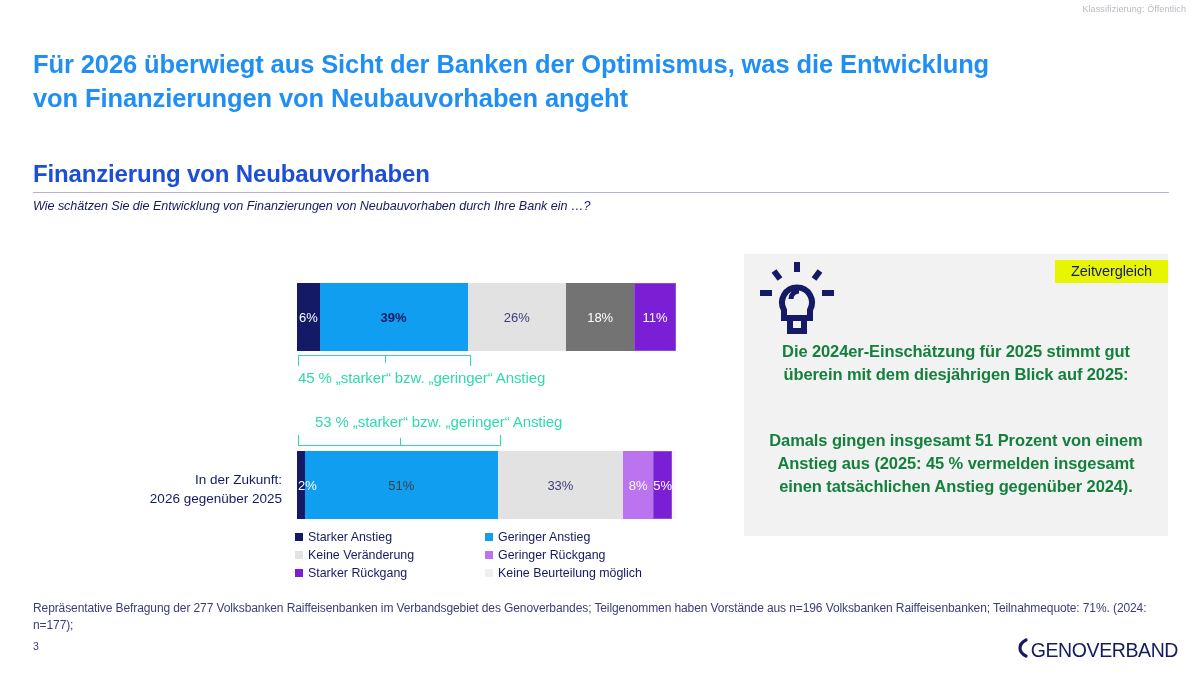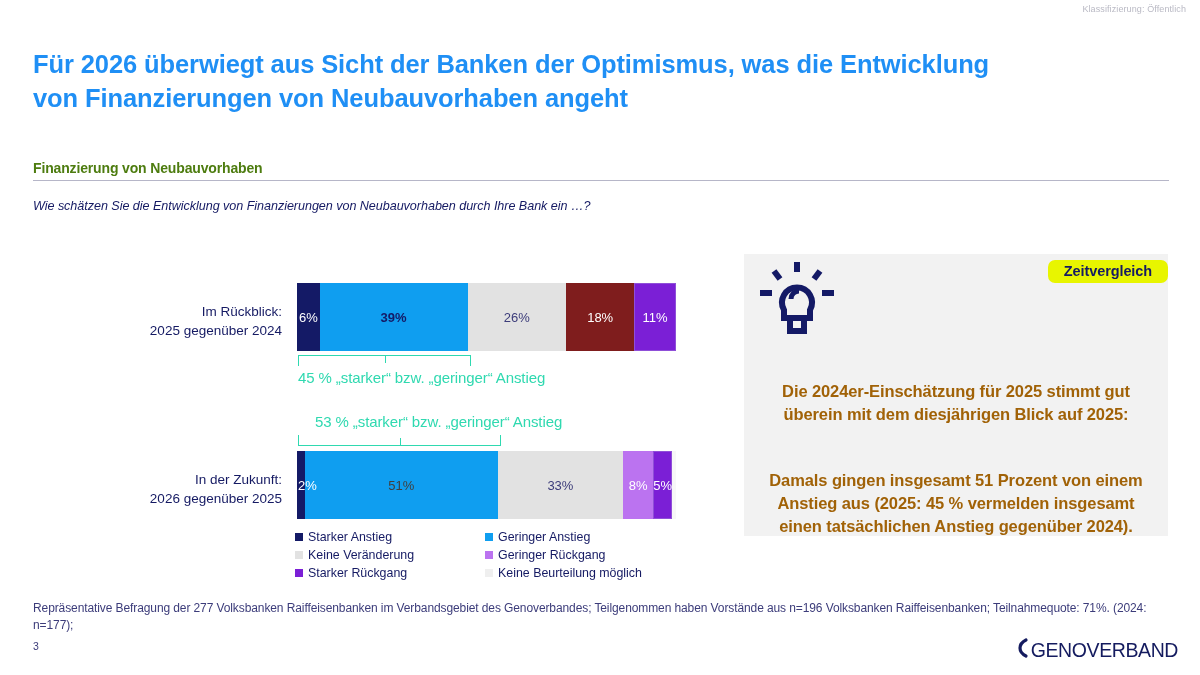--- a/index.html
+++ b/index.html
@@ -42,23 +42,23 @@
   }
 
   
   .section-head {
     position: absolute;
     top: 160px;
     left: 33px;
     width: 1140px;
   }
   .section-head .title {
-    font-size: 14px;
+    font-size: 24px;
     font-weight: bold;
-    color: #4d7c0f;
+    color: #1d4ed8;
     padding-bottom: 4px;
     letter-spacing: -0.15px;
   }
   .section-head .rule {
     border-bottom: 1px solid #b6b6c8;
     width: 1136px;
     height: 0;
   }
   .question {
     position: absolute;
@@ -180,43 +180,41 @@
     width: 424px;
     height: 282px;
     background: #f2f2f2;
   }
   .badge {
     position: absolute;
     right: 0;
     top: 6px;
     background: #e8f500;
     color: #151a63;
-    font-weight: bold;
+    font-weight: normal;
     font-size: 14.5px;
     padding: 3px 16px 4px 16px;
     letter-spacing: -0.1px;
-    border-radius: 7px;
   }
   .bulb {
     position: absolute;
     left: 10px;
     top: 4px;
     width: 86px;
     height: 86px;
   }
   .info-text {
     position: absolute;
     left: 14px;
     width: 396px;
     text-align: center;
     font-weight: bold;
-    color: #a16207;
+    color: #15803d;
     line-height: 1.38;
     letter-spacing: -0.1px;
-    margin-top: 40px;
   }
   .info-text.first  { top: 86px;  font-size: 16.5px; }
   .info-text.second { top: 175px; font-size: 16.5px; }
 
   
   .footnote {
     position: absolute;
     left: 33px;
     top: 600px;
     width: 1150px;
@@ -262,40 +260,36 @@
 <div class="headline">Für 2026 überwiegt aus Sicht der Banken der Optimismus, was die Entwicklung von Finanzierungen von Neubauvorhaben angeht</div>
 
 <div class="section-head">
   <div class="title">Finanzierung von Neubauvorhaben</div>
   <div class="rule"></div>
 </div>
 <div class="question">Wie schätzen Sie die Entwicklung von Finanzierungen von Neubauvorhaben durch Ihre Bank ein …?</div>
 
 <div class="chart-area">
 
-  <div class="cat-label top">
-    <div>Im Rückblick:</div>
-    <div>2025 gegenüber 2024</div>
-  </div>
   <div class="cat-label bot">
     <div>In der Zukunft:</div>
     <div>2026 gegenüber 2025</div>
   </div>
 
   <div class="bar top">
     <div class="seg" style="width:6%;background:#141a66;color:#ffffff;">
       <span>6%</span>
     </div>
     <div class="seg" style="width:39%;background:#0f9ef0;color:#141a66;font-weight:bold;">
       <span>39%</span>
     </div>
     <div class="seg" style="width:26%;background:#e2e2e2;color:#3c3c7a;">
       <span>26%</span>
     </div>
-    <div class="seg" style="width:18%;background:#7f1d1d;color:#ffffff;">
+    <div class="seg" style="width:18%;background:#737373;color:#ffffff;">
       <span>18%</span>
     </div>
     <div class="seg" style="width:11%;background:#7b1fd6;color:#ffffff;border:1px solid #8f4fd8;">
       <span>11%</span>
     </div>
   </div>
 
   <div class="bracket down" style="left:298px; top:100px; width:173px;">
     <div class="tick"></div>
   </div>

